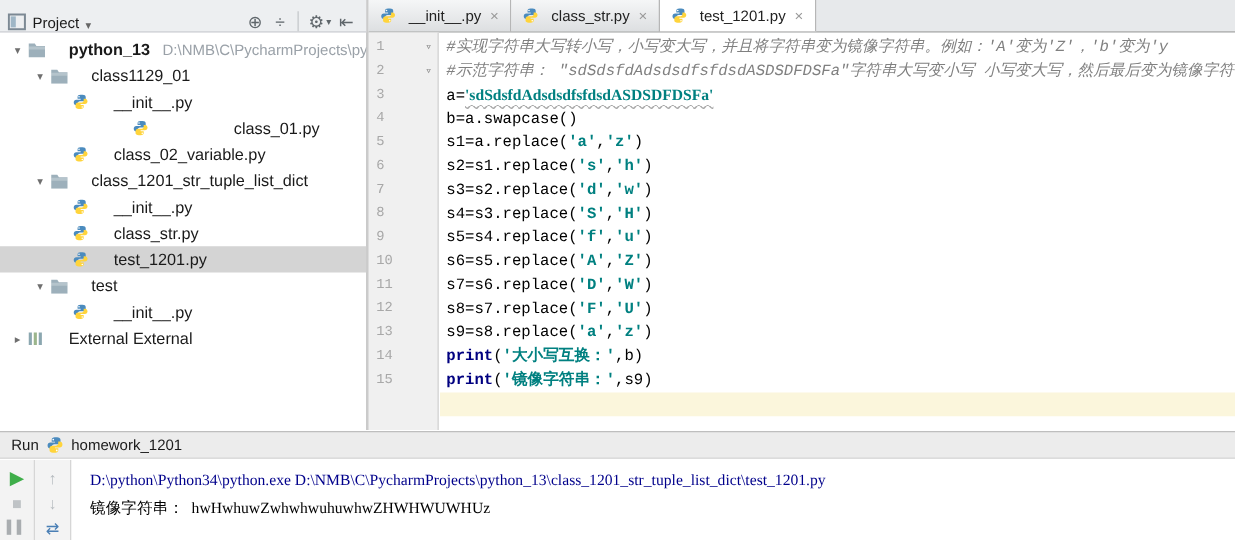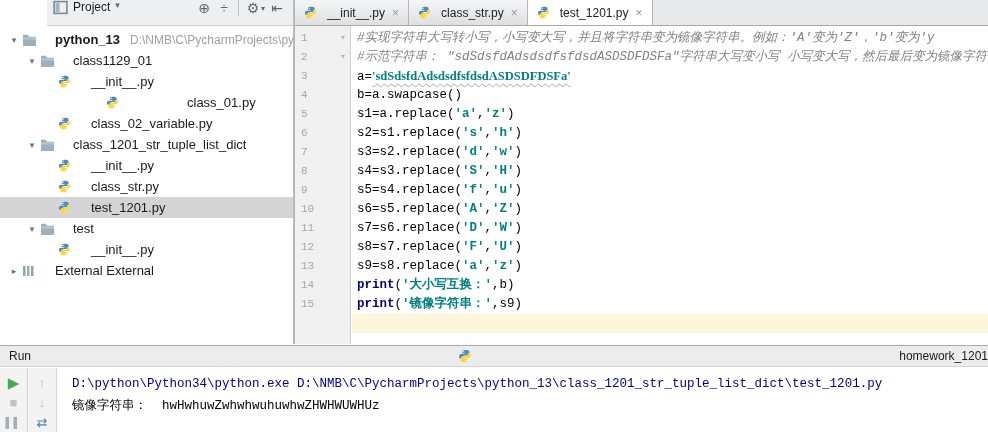--- a/index.html
+++ b/index.html
@@ -5,21 +5,21 @@
   * { box-sizing: border-box; }
   html,body { margin:0; padding:0; }
   body {
     width:988px; height:432px; position:relative; overflow:hidden;
     background:#fff; font-family:"Liberation Sans", sans-serif;
     -webkit-font-smoothing:antialiased;
   }
 
   
   .project-panel { position:absolute; left:0; top:0; width:294px; height:344px; background:#fff; border-right:1px solid #b9b9b9; }
-  .panel-header { height:26px; background:#edeff1; border-bottom:1px solid #cdd0d3; display:flex; align-items:flex-start; padding:0 6px;margin-left:47px; }
+  .panel-header { height:26px; background:#edeff1; border-bottom:1px solid #cdd0d3; display:flex; align-items:flex-end; padding:0 6px; }
   .panel-header .win-icon { width:15px; height:15px; display:inline-flex; margin-right:5px; }
   .panel-title { font-size:12px; color:#1a1a1a; margin-right:5px; }
   .panel-caret { font-size:9px; color:#666; margin-right:4px; }
   .ph-spacer { flex:1; }
   .tool-icon { color:#5f666b; font-size:14px; width:20px; text-align:center; cursor:default; }
   .tool-icon.small-caret { width:8px; font-size:8px; margin-left:-4px; }
   .vdiv { width:1px; height:16px; background:#c4c7ca; margin:0 4px; }
 
   .tree { padding-top:3px; font-size:13px; color:#1a1a1a; }
   .tree-row { height:21px; display:flex; align-items:center; white-space:nowrap; overflow:hidden; }
@@ -51,29 +51,29 @@
 
   .seg-plain { color:#000; }
   .seg-comment { color:#808080; font-style:italic; }
   .seg-string { color:#008080; font-weight:bold; }
   .seg-string-wavy { color:#008080; font-weight:bold;
       text-decoration:underline wavy #a8a8a8; text-decoration-thickness:1px; text-underline-offset:3px;font-family:Liberation Serif, serif; }
   .seg-keyword { color:#000080; font-weight:bold; }
 
   
   .run-panel { position:absolute; left:0; top:345px; right:0; bottom:0; border-top:1px solid #a9a9a9; background:#fff; }
-  .run-header { height:21px; background:#ececec; border-bottom:1px solid #d5d5d5; display:flex; align-items:center; padding-left:9px; font-size:12px; color:#1a1a1a;justify-content:space-between; }
+  .run-header { height:21px; background:#ececec; border-bottom:1px solid #d5d5d5; display:flex; align-items:center; padding-left:9px; font-size:12px; color:#1a1a1a; }
   .run-header .py { margin:0 6px; display:inline-flex; }
   .run-body { position:absolute; top:22px; left:0; right:0; bottom:0; }
   .run-toolbar { position:absolute; left:0; top:0; bottom:0; width:57px; background:#f3f3f3; border-right:1px solid #d6d6d6; display:flex; }
   .rt-col { width:28px; display:flex; flex-direction:column; align-items:center; padding-top:5px; }
   .rt-col.first { border-right:1px solid #d6d6d6; }
   .rt-icon { height:23px; line-height:20px; font-size:13px; text-align:center; width:100%; }
   .console { position:absolute; left:58px; top:0; right:0; bottom:0; background:#fff;
-             font-family:Liberation Mono, monospace; padding:5px 0 0 14px; }
+             font-family:Liberation Serif, serif; padding:5px 0 0 14px; }
   .console-line { line-height:22px; white-space:pre; font-size:12.5px; color:#000; }
   .console-line.command { color:#00008b; }
 
   .splitter { position:absolute; left:294px; top:0; width:1px; height:344px; background:#b9b9b9; }
 </style>
 </head>
 <body>
 
 <div class="project-panel">
   <div class="panel-header">

